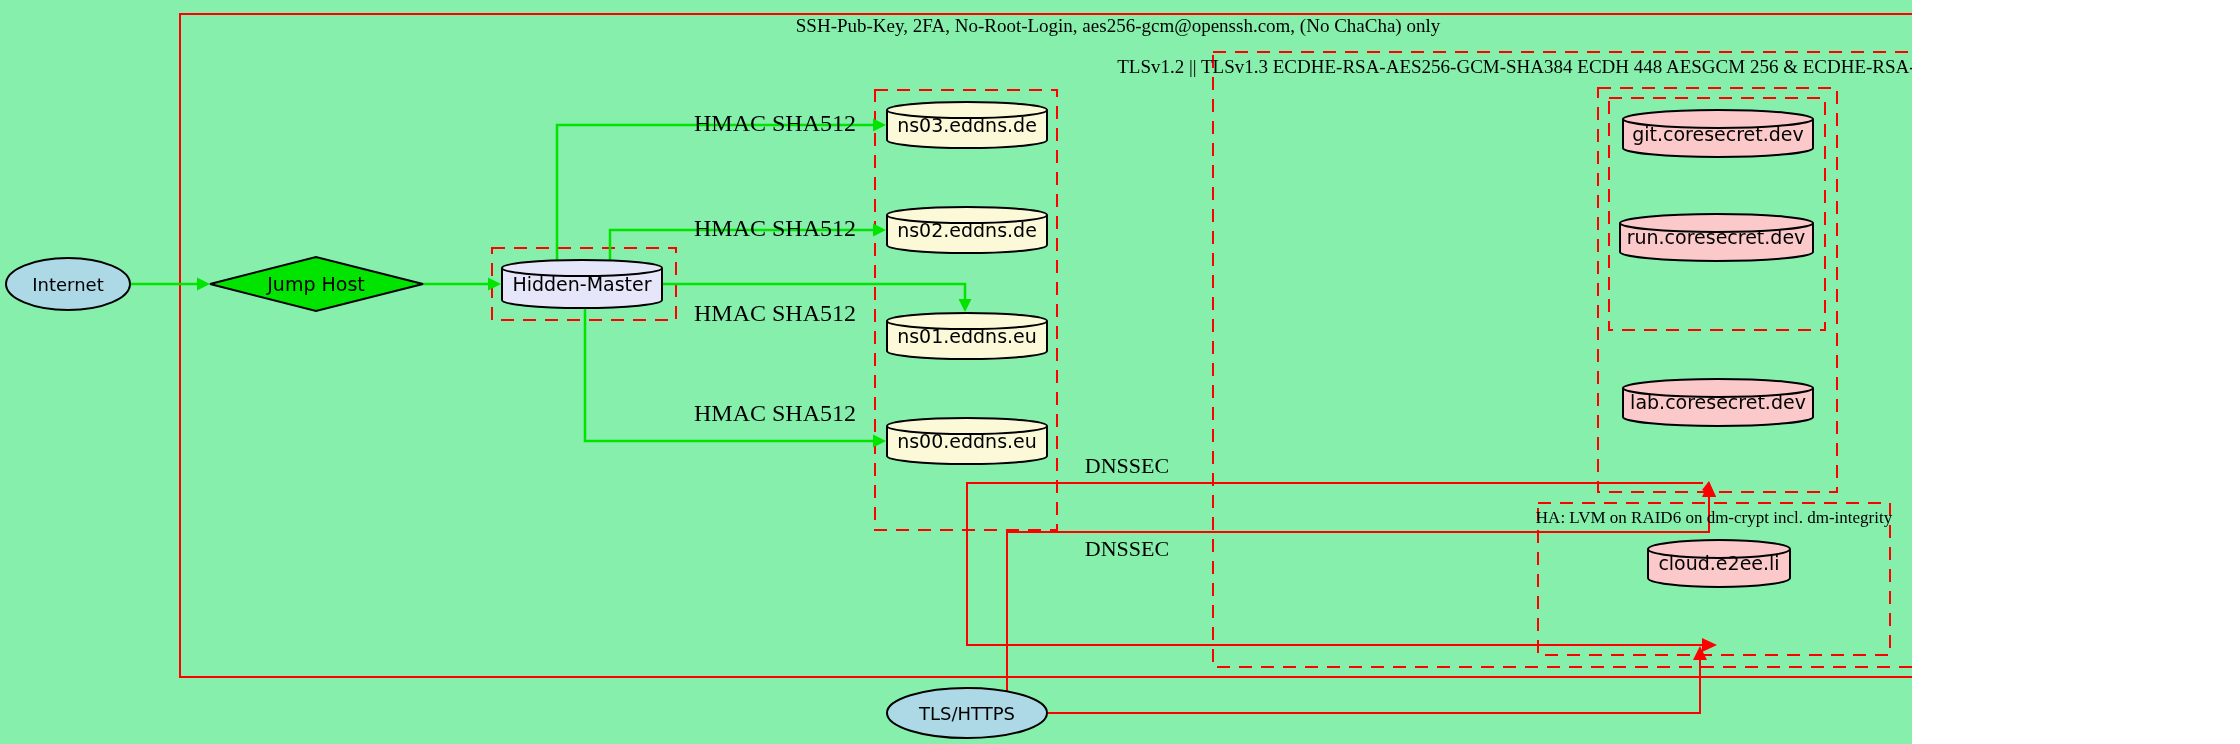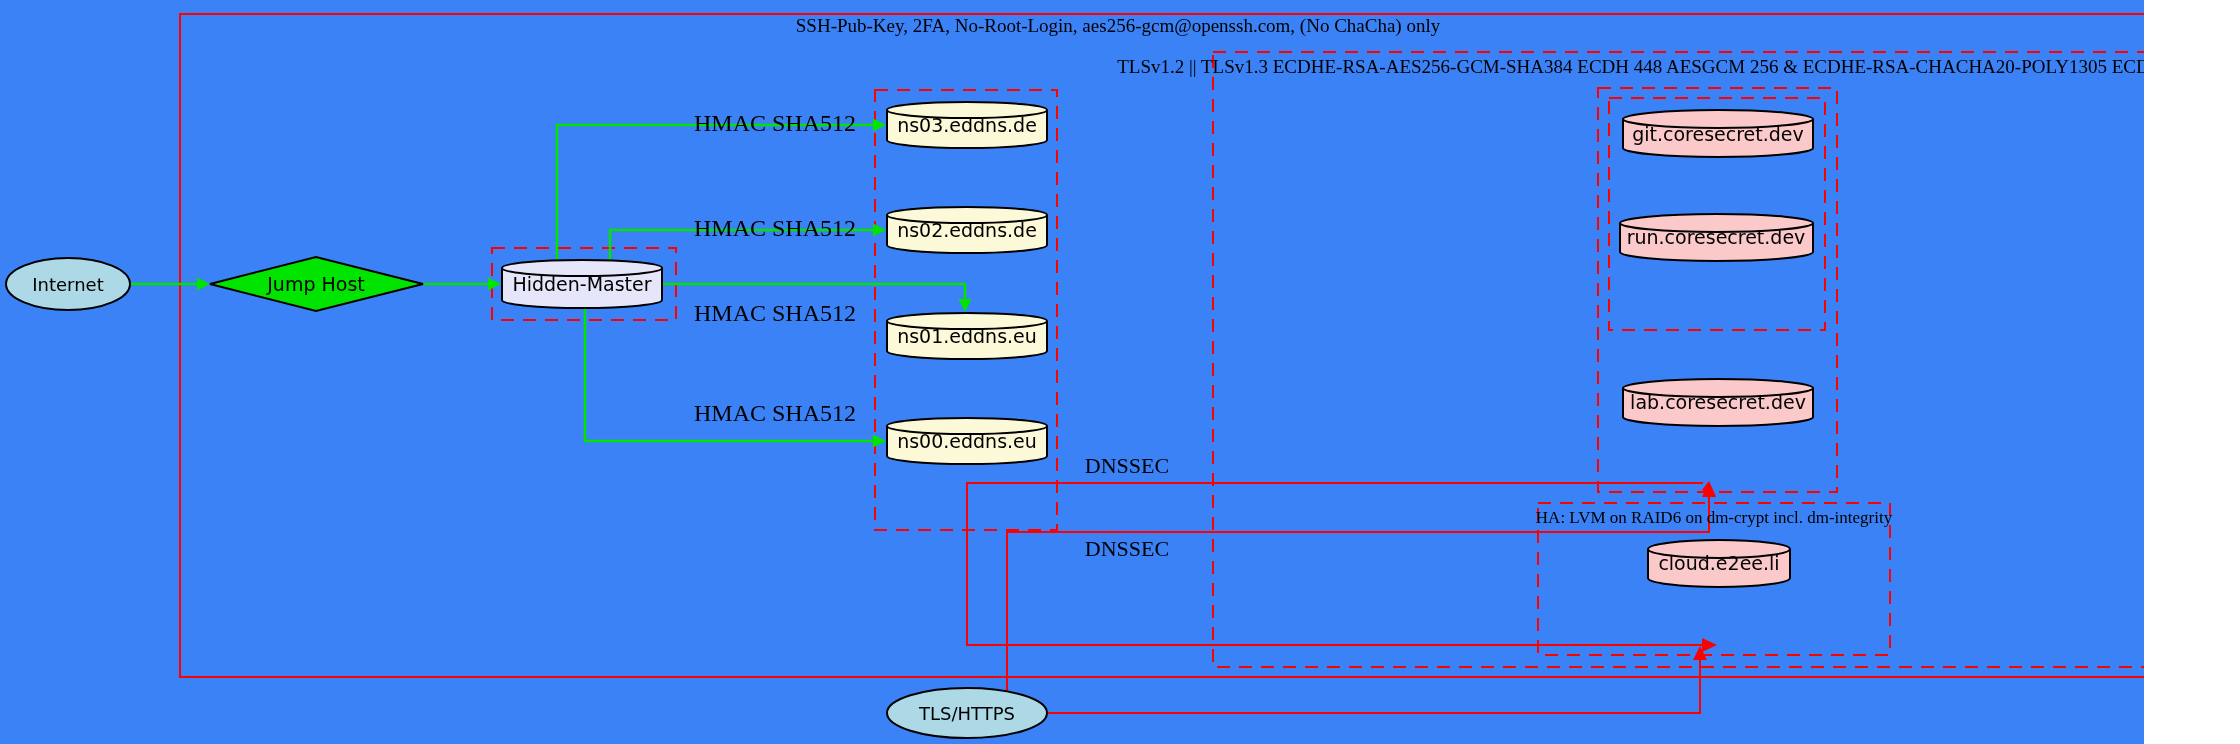--- a/index.html
+++ b/index.html
@@ -1,16 +1,16 @@
 <!DOCTYPE html>
 <html><head>
 <meta charset="utf-8">
 <style>
   html,body{margin:0;padding:0;background:#ffffff;}
-  .canvas{position:relative;width:2144px;height:744px;background:#3b82f6;overflow:hidden;
+  .canvas{position:relative;width:1912px;height:744px;background:#86efac;overflow:hidden;
           font-family:"DejaVu Sans",sans-serif;}
   svg{position:absolute;left:0;top:0;}
   text{fill:#000;}
   .nodelbl{font-family:"DejaVu Sans",sans-serif;font-size:19px;}
   .nodelbl-sm{font-family:"DejaVu Sans",sans-serif;font-size:18px;}
   .edgelbl{font-family:"Liberation Serif","DejaVu Serif",serif;font-size:24px;}
   .dnsseclbl{font-family:"Liberation Serif","DejaVu Serif",serif;font-size:22px;}
   .clusterlbl{font-family:"Liberation Serif","DejaVu Serif",serif;font-size:19px;}
   .halbl{font-family:"Liberation Serif","DejaVu Serif",serif;font-size:17px;}
 </style>

